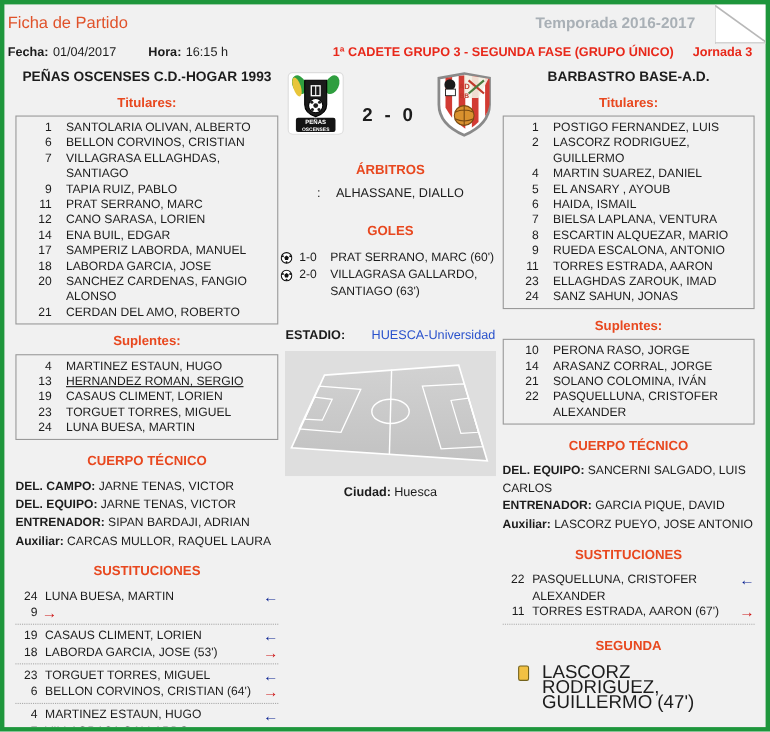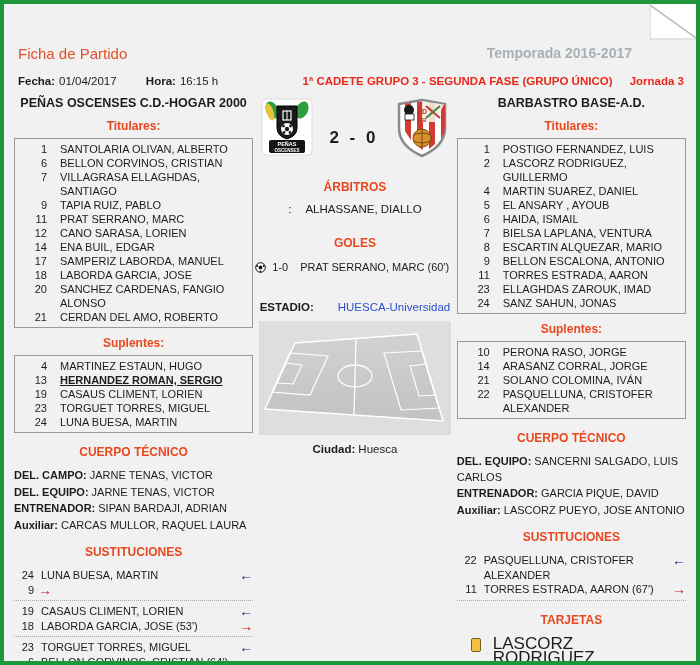--- a/index.html
+++ b/index.html
@@ -6,21 +6,21 @@
   html,body { width: 700px; height: 665px; }
   body {
     font-family: "Liberation Sans", sans-serif;
     background: #f1f1f1;
     border: 4px solid #1e963c;
     color: #1c1c1c;
     position: relative;
     overflow: hidden;
   }
   .corner-box { position: absolute; top: 0; right: 0; }
-  .header { padding: 8px 12px 0 14px; margin-top: 33px; }
+  .header { padding: 8px 12px 0 3px; }
   .title-row { display: flex; justify-content: space-between; align-items: flex-start; }
   .page-title { color: #e0522a; font-size: 15px; }
   .season { color: #a9b0b6; font-weight: bold; font-size: 14px; margin-right: 52px; }
   .meta-row { display: flex; justify-content: space-between; margin-top: 13px; font-size: 11.5px; align-items: baseline; }
   .meta-left b { margin-right: 4px; }
   .meta-left .gap { display: inline-block; width: 26px; }
   .meta-right { color: #e8281a; font-weight: bold; font-size: 11.5px; }
   .meta-right .jornada { margin-left: 14px; }
 
   .columns { display: flex; padding: 0 10px; margin-top: 9px; }
@@ -28,21 +28,21 @@
   .col-center{ width: 206px; padding: 0 2px; }
   .col-right { width: 232px; }
 
   .team-name { text-align: center; font-weight: bold; font-size: 12.5px; margin-bottom: 9px; }
   .sec-label { text-align: center; font-weight: bold; font-size: 12px; color: #e8481f; }
 
   .player-box { border: 1px solid #999; padding: 3px 4px 3px 2px; margin-top: 5px; }
   .p-row { display: flex; font-size: 11px; line-height: 14px; }
   .p-num { width: 30px; text-align: right; flex: none; }
   .p-name { flex: 1; margin-left: 13px; }
-  .underline { text-decoration: underline; font-weight: bold; }
+  .underline { text-decoration: underline; }
 
   .mt8 { margin-top: 8px; } .mt12 { margin-top: 12px; }
 
   .staff { margin-top: 9px; }
   .staff-line { font-size: 11px; line-height: 15.5px; margin: 1px 0; }
   .staff-line b { margin-right: 3px; }
 
   .subs { margin-top: 8px; }
   .sub-pair { border-bottom: 1px dotted #aaa; padding: 1px 0 3px 0; margin-bottom: 2px; }
   .sub-row { display: flex; font-size: 11px; line-height: 14.5px; align-items: flex-start; }
@@ -99,21 +99,21 @@
     <span class="meta-right">
       <span>1ª CADETE GRUPO 3 - SEGUNDA FASE (GRUPO ÚNICO)</span>
       <span class="jornada">Jornada 3</span>
     </span>
   </div>
 </div>
 
 <div class="columns">
 
   <div class="col-left">
-    <div class="team-name">PEÑAS OSCENSES C.D.-HOGAR 2000</div>
+    <div class="team-name">PEÑAS OSCENSES C.D.-HOGAR 1993</div>
 
     <div class="sec-label">Titulares:</div>
     <div class="player-box">
 
         <div class="p-row">
           <span class="p-num">1</span>
           <span class="p-name">SANTOLARIA OLIVAN, ALBERTO</span>
         </div>
 
         <div class="p-row">
@@ -328,20 +328,31 @@
             <circle cx="5.5" cy="5.5" r="4.8" fill="#ffffff" stroke="#111111" stroke-width="1"></circle>
             <polygon points="5.5,3.2 7.6,4.8 6.8,7.3 4.2,7.3 3.4,4.8" fill="#111111"></polygon>
             <circle cx="2.2" cy="4" r="0.9" fill="#111111"></circle>
             <circle cx="8.8" cy="4" r="0.9" fill="#111111"></circle>
             <circle cx="5.5" cy="9.4" r="0.9" fill="#111111"></circle>
           </svg>
           <span class="goal-score">1-0</span>
           <span class="goal-name">PRAT SERRANO, MARC (60')</span>
         </div>
 
+        <div class="goal-row">
+          <svg class="goal-ball" width="11" height="11">
+            <circle cx="5.5" cy="5.5" r="4.8" fill="#ffffff" stroke="#111111" stroke-width="1"></circle>
+            <polygon points="5.5,3.2 7.6,4.8 6.8,7.3 4.2,7.3 3.4,4.8" fill="#111111"></polygon>
+            <circle cx="2.2" cy="4" r="0.9" fill="#111111"></circle>
+            <circle cx="8.8" cy="4" r="0.9" fill="#111111"></circle>
+            <circle cx="5.5" cy="9.4" r="0.9" fill="#111111"></circle>
+          </svg>
+          <span class="goal-score">2-0</span>
+          <span class="goal-name">VILLAGRASA GALLARDO, SANTIAGO (63')</span>
+        </div>
       </div>
 
     <div class="estadio-line">
       <b>ESTADIO:</b><span class="link">HUESCA-Universidad</span>
     </div>
 
     <div class="field-wrap">
       <svg width="192" height="114">
         <defs>
           <linearGradient id="turf" x1="0" y1="0" x2="0" y2="1">
@@ -401,21 +412,21 @@
           <span class="p-name">BIELSA LAPLANA, VENTURA</span>
         </div>
 
         <div class="p-row">
           <span class="p-num">8</span>
           <span class="p-name">ESCARTIN ALQUEZAR, MARIO</span>
         </div>
 
         <div class="p-row">
           <span class="p-num">9</span>
-          <span class="p-name">BELLON ESCALONA, ANTONIO</span>
+          <span class="p-name">RUEDA ESCALONA, ANTONIO</span>
         </div>
 
         <div class="p-row">
           <span class="p-num">11</span>
           <span class="p-name">TORRES ESTRADA, AARON</span>
         </div>
 
         <div class="p-row">
           <span class="p-num">23</span>
           <span class="p-name">ELLAGHDAS ZAROUK, IMAD</span>
@@ -477,21 +488,21 @@
             <span class="arrow in"></span>
           </div>
           <div class="sub-row">
             <span class="sub-num">11</span>
             <span class="sub-name">TORRES ESTRADA, AARON (67')</span>
             <span class="arrow out"></span>
           </div>
         </div>
       </div>
 
-    <div class="sec-label mt12">TARJETAS</div>
+    <div class="sec-label mt12">SEGUNDA</div>
     <div class="cards">
 
         <div class="card-row">
           <span class="card-icon yellow"></span>
           <span class="card-name">LASCORZ RODRIGUEZ, GUILLERMO (47')</span>
         </div>
       </div>
   </div>
 
 </div>

